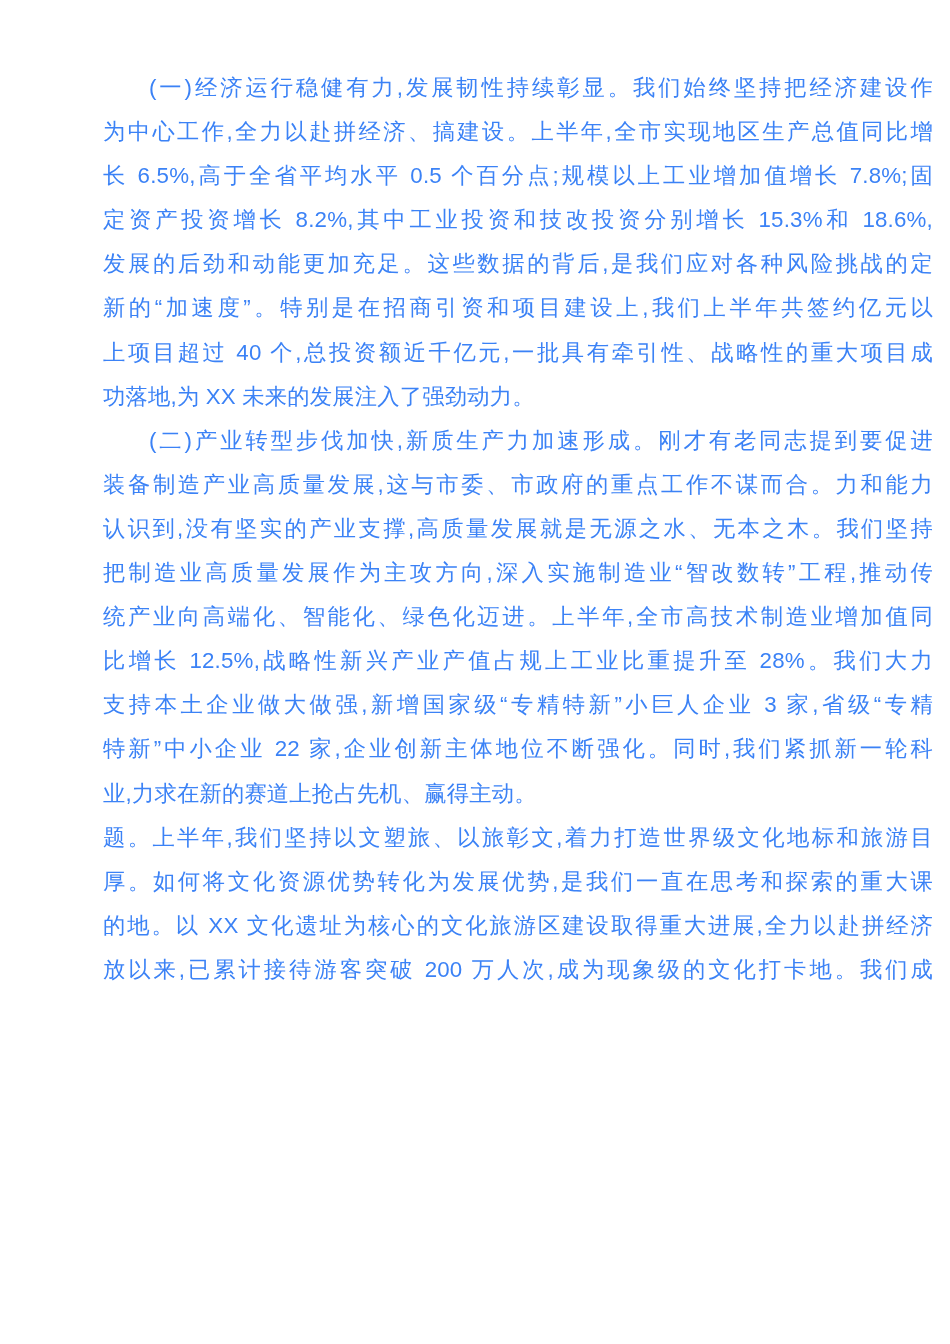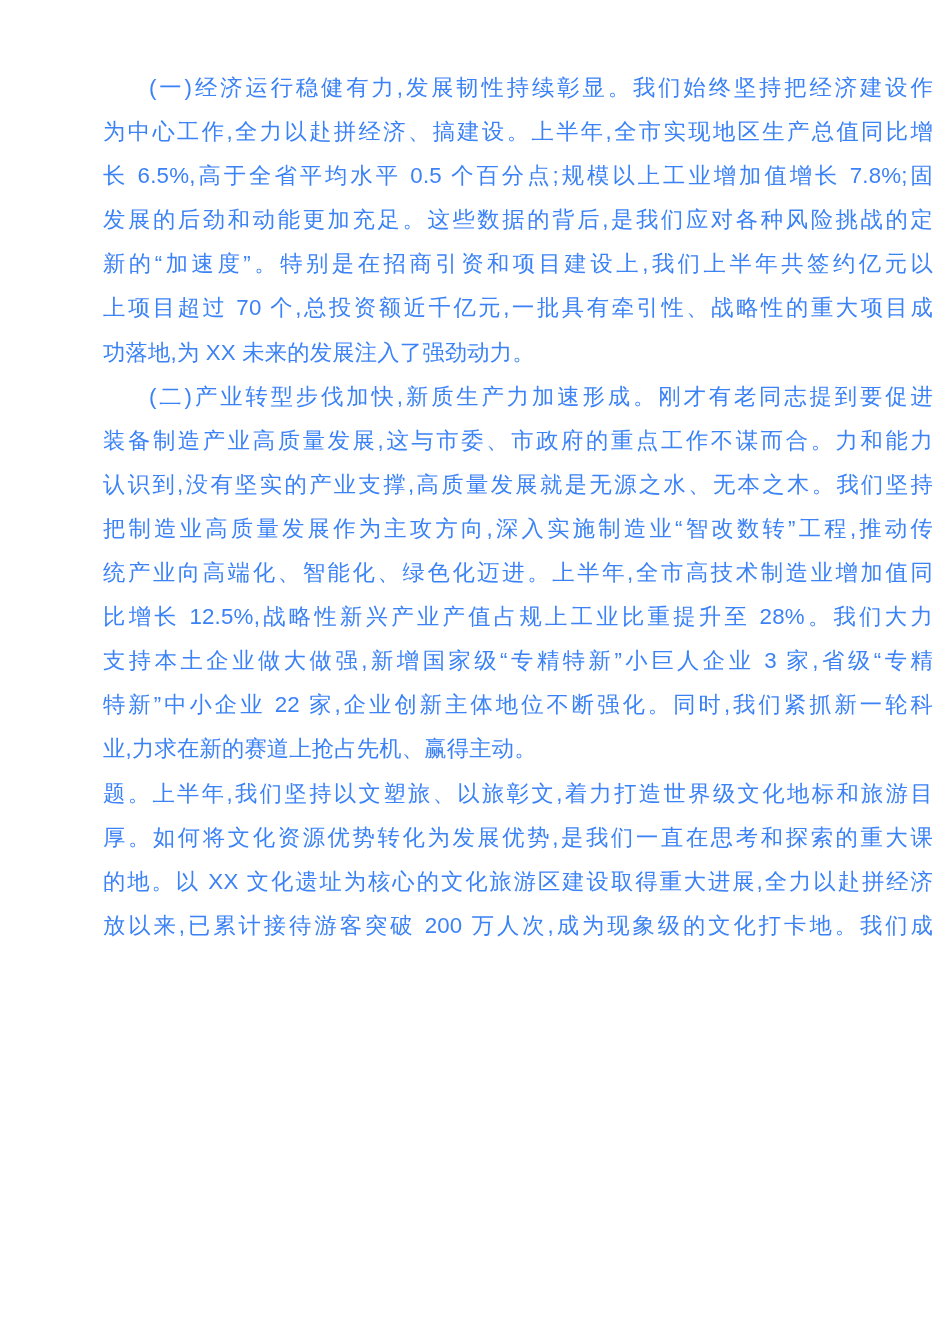--- a/index.html
+++ b/index.html
@@ -28,23 +28,24 @@
   </style>
 </head>
 <body>
 
 <div class="page">
 
   <div class="para-block">
     <span class="line first">(一)经济运行稳健有力,发展韧性持续彰显。我们始终坚持把经济建设作</span>
     <span class="line">为中心工作,全力以赴拼经济、搞建设。上半年,全市实现地区生产总值同比增</span>
     <span class="line">长 6.5%,高于全省平均水平 0.5 个百分点;规模以上工业增加值增长 7.8%;固</span>
+    <span class="line">定资产投资增长 8.2%,其中工业投资和技改投资分别增长 15.3%和 18.6%,</span>
     <span class="line">发展的后劲和动能更加充足。这些数据的背后,是我们应对各种风险挑战的定</span>
     <span class="line">新的“加速度”。特别是在招商引资和项目建设上,我们上半年共签约亿元以</span>
-    <span class="line">上项目超过 70 个,总投资额近千亿元,一批具有牵引性、战略性的重大项目成</span>
+    <span class="line">上项目超过 40 个,总投资额近千亿元,一批具有牵引性、战略性的重大项目成</span>
     <span class="line last">功落地,为 XX 未来的发展注入了强劲动力。</span>
   </div>
 
   <div class="para-block">
     <span class="line first">(二)产业转型步伐加快,新质生产力加速形成。刚才有老同志提到要促进</span>
     <span class="line">装备制造产业高质量发展,这与市委、市政府的重点工作不谋而合。力和能力</span>
     <span class="line">认识到,没有坚实的产业支撑,高质量发展就是无源之水、无本之木。我们坚持</span>
     <span class="line">把制造业高质量发展作为主攻方向,深入实施制造业“智改数转”工程,推动传</span>
     <span class="line">统产业向高端化、智能化、绿色化迈进。上半年,全市高技术制造业增加值同</span>
     <span class="line">比增长 12.5%,战略性新兴产业产值占规上工业比重提升至 28%。我们大力</span>

